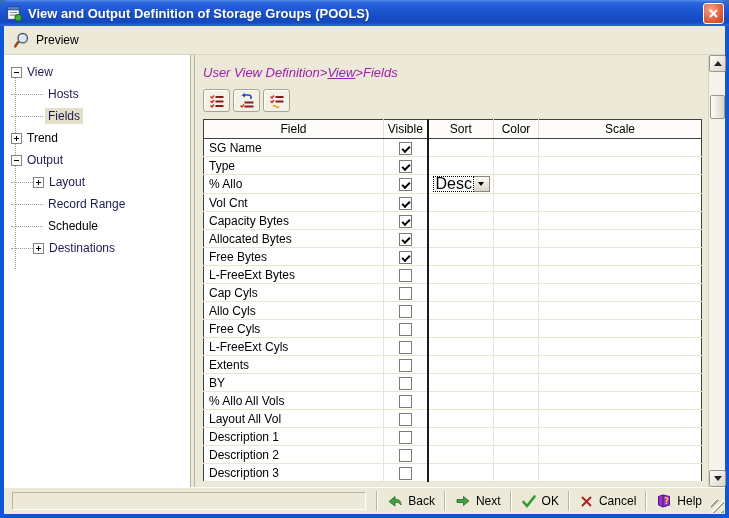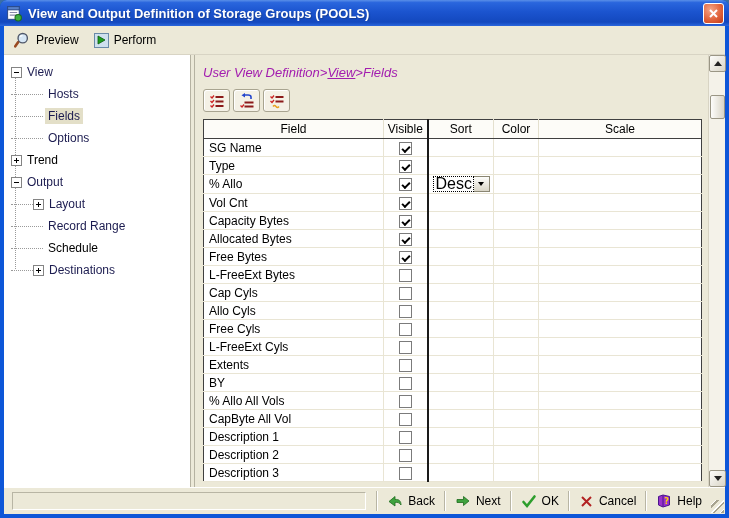--- a/index.html
+++ b/index.html
@@ -149,28 +149,20 @@
 
     <div class="toolbar">
       <div class="tool-item">
         <svg width="17" height="17" viewBox="0 0 16 16">
           <line x1="4" y1="9.5" x2="1.2" y2="13.5" stroke="#9a4a22" stroke-width="2.4" stroke-linecap="round"></line>
           <circle cx="8.2" cy="5.8" r="4.4" fill="#d6e6f5" stroke="#50586a" stroke-width="1.3"></circle>
           <path d="M5.8 4.4 A3 3 0 0 1 8 3.4" stroke="#fff" stroke-width="1.2" fill="none"></path>
         </svg>
         <span>Preview</span>
       </div>
-      <div class="tool-item">
-        <span class="perform-box">
-          <svg width="10" height="10" viewBox="0 0 10 10">
-            <polygon points="2,1 9,5 2,9" fill="#1f9e1f" stroke="#0a5a0a" stroke-width="0.8"></polygon>
-          </svg>
-        </span>
-        <span>Perform</span>
-      </div>
     </div>
 
     <div class="content">
 
       <div class="tree-panel">
         <div class="tree-vline"></div>
         <div id="tree-root">
   <div class="tree-item lvl0">
     <span class="dash"></span>
     <span class="expander minus"></span>
@@ -182,25 +174,20 @@
 
     <span class="tree-label">Hosts</span>
   </div>
 
   <div class="tree-item lvl1 selected no-exp">
     <span class="dash"></span>
 
     <span class="tree-label">Fields</span>
   </div>
 
-  <div class="tree-item lvl1 no-exp">
-    <span class="dash"></span>
-
-    <span class="tree-label">Options</span>
-  </div>
 
   <div class="tree-item lvl0 disabled">
     <span class="dash"></span>
     <span class="expander plus"></span>
     <span class="tree-label">Trend</span>
   </div>
 
   <div class="tree-item lvl0">
     <span class="dash"></span>
     <span class="expander minus"></span>
@@ -468,21 +455,21 @@
       <span class="checkbox"></span>
     </td>
     <td class="cell-sort">
       
     </td>
     <td class="cell-color"></td>
     <td class="cell-scale" style="border-right:none"></td>
   </tr>
 
   <tr>
-    <td class="cell-field">CapByte All Vol</td>
+    <td class="cell-field">Layout All Vol</td>
     <td class="cell-visible">
       <span class="checkbox"></span>
     </td>
     <td class="cell-sort">
       
     </td>
     <td class="cell-color"></td>
     <td class="cell-scale" style="border-right:none"></td>
   </tr>
 

